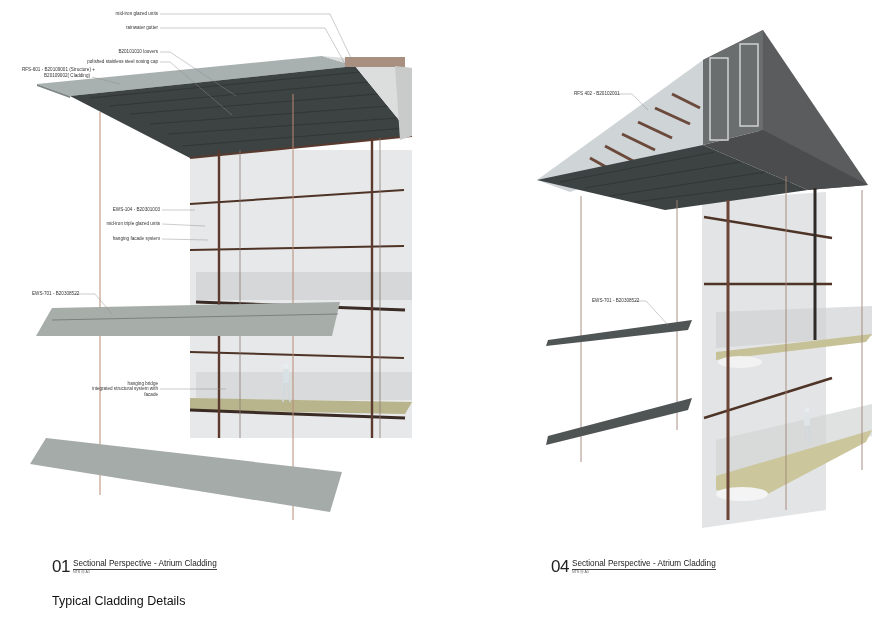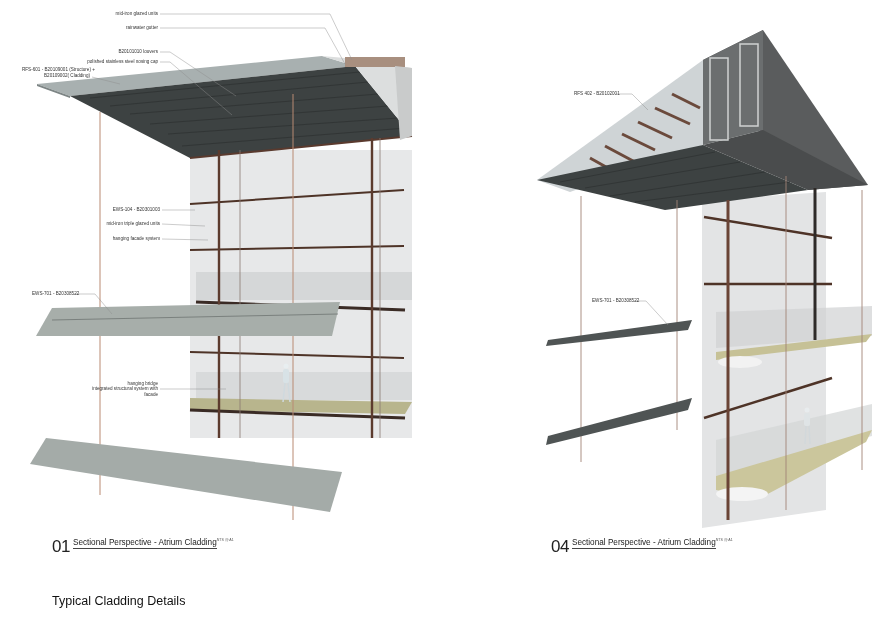--- a/index.html
+++ b/index.html
@@ -1,22 +1,22 @@
 <!DOCTYPE html>
 <html><head>
 <meta charset="utf-8">
 <style>
   html,body{margin:0;padding:0;background:#ffffff;}
   body{width:880px;height:623px;position:relative;overflow:hidden;font-family:"Liberation Sans",sans-serif;color:#222;}
   .layer{position:absolute;left:0;top:0;}
   .lbl{position:absolute;font-size:4.6px;color:#333;white-space:nowrap;line-height:6px;}
   .lbl.r{text-align:right;}
-  .cap{position:absolute;display:flex;align-items:flex-start;}
+  .cap{position:absolute;display:flex;align-items:flex-end;margin-top:20px;}
   .cap .num{font-size:17px;line-height:17px;color:#222;letter-spacing:-0.5px;}
-  .cap .txt{margin-left:3px;display:flex;}
+  .cap .txt{margin-left:3px;display:flex;flex-direction:column;}
   .cap .t1{font-size:8.2px;line-height:9px;color:#222;border-bottom:0.6px solid #444;padding-bottom:1px;}
   .cap .t2{font-size:3.6px;line-height:5px;color:#555;}
   .footer{position:absolute;left:52px;top:594px;font-size:12.5px;color:#111;}
 </style>
 </head>
 <body>
 
 <svg class="layer" width="880" height="623" viewBox="0 0 880 623">
 
   <polygon points="190,150 412,150 412,438 190,438" fill="#e7e8e9"></polygon>

